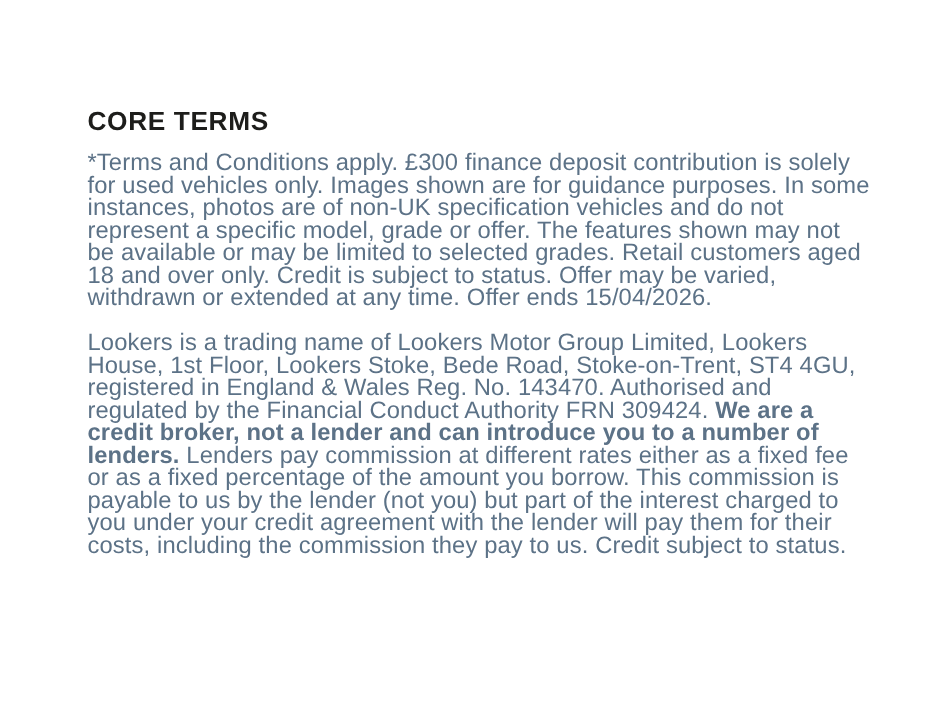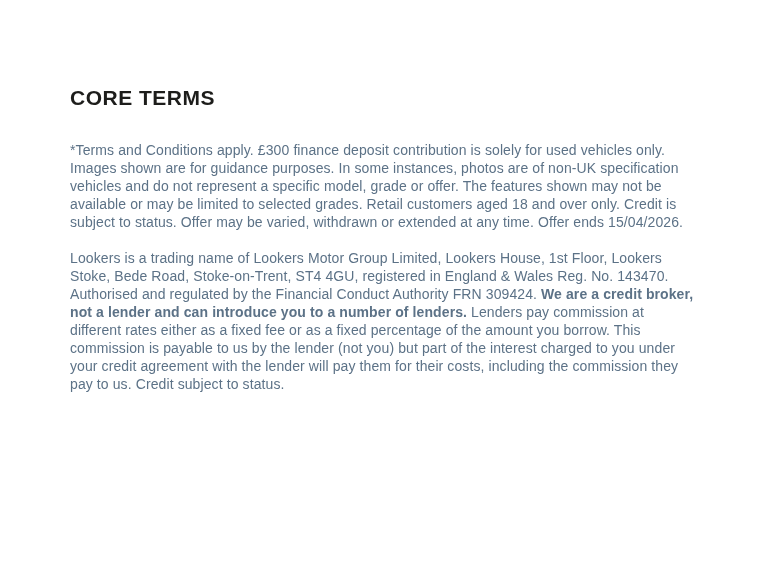--- a/index.html
+++ b/index.html
@@ -13,30 +13,30 @@
     overflow: hidden;
     font-family: "Liberation Sans", sans-serif;
     -webkit-font-smoothing: antialiased;
   }
   .terms-section {
     box-sizing: border-box;
     padding: 86px 0 0 70px;
     width: 759px;
   }
   .section-title {
-    margin: 0 0 31px 0;
+    margin: 0 0 12px 0;
     font-size: 21px;
     font-weight: 700;
     letter-spacing: 0.5px;
     color: var(--heading-color, #1d1d1b);
   }
   .terms-paragraph {
     width: 628px;
     margin: 0 0 18px 0;
-    font-size: 14px;
+    font-size: 19px;
     line-height: 18px;
     color: var(--body-color, #5c7287);
     letter-spacing: 0.1px;
   }
   .terms-paragraph .bold-run {
     font-weight: 700;
   }
 </style>
 </head>
 <body style="background: rgb(255, 255, 255);">

